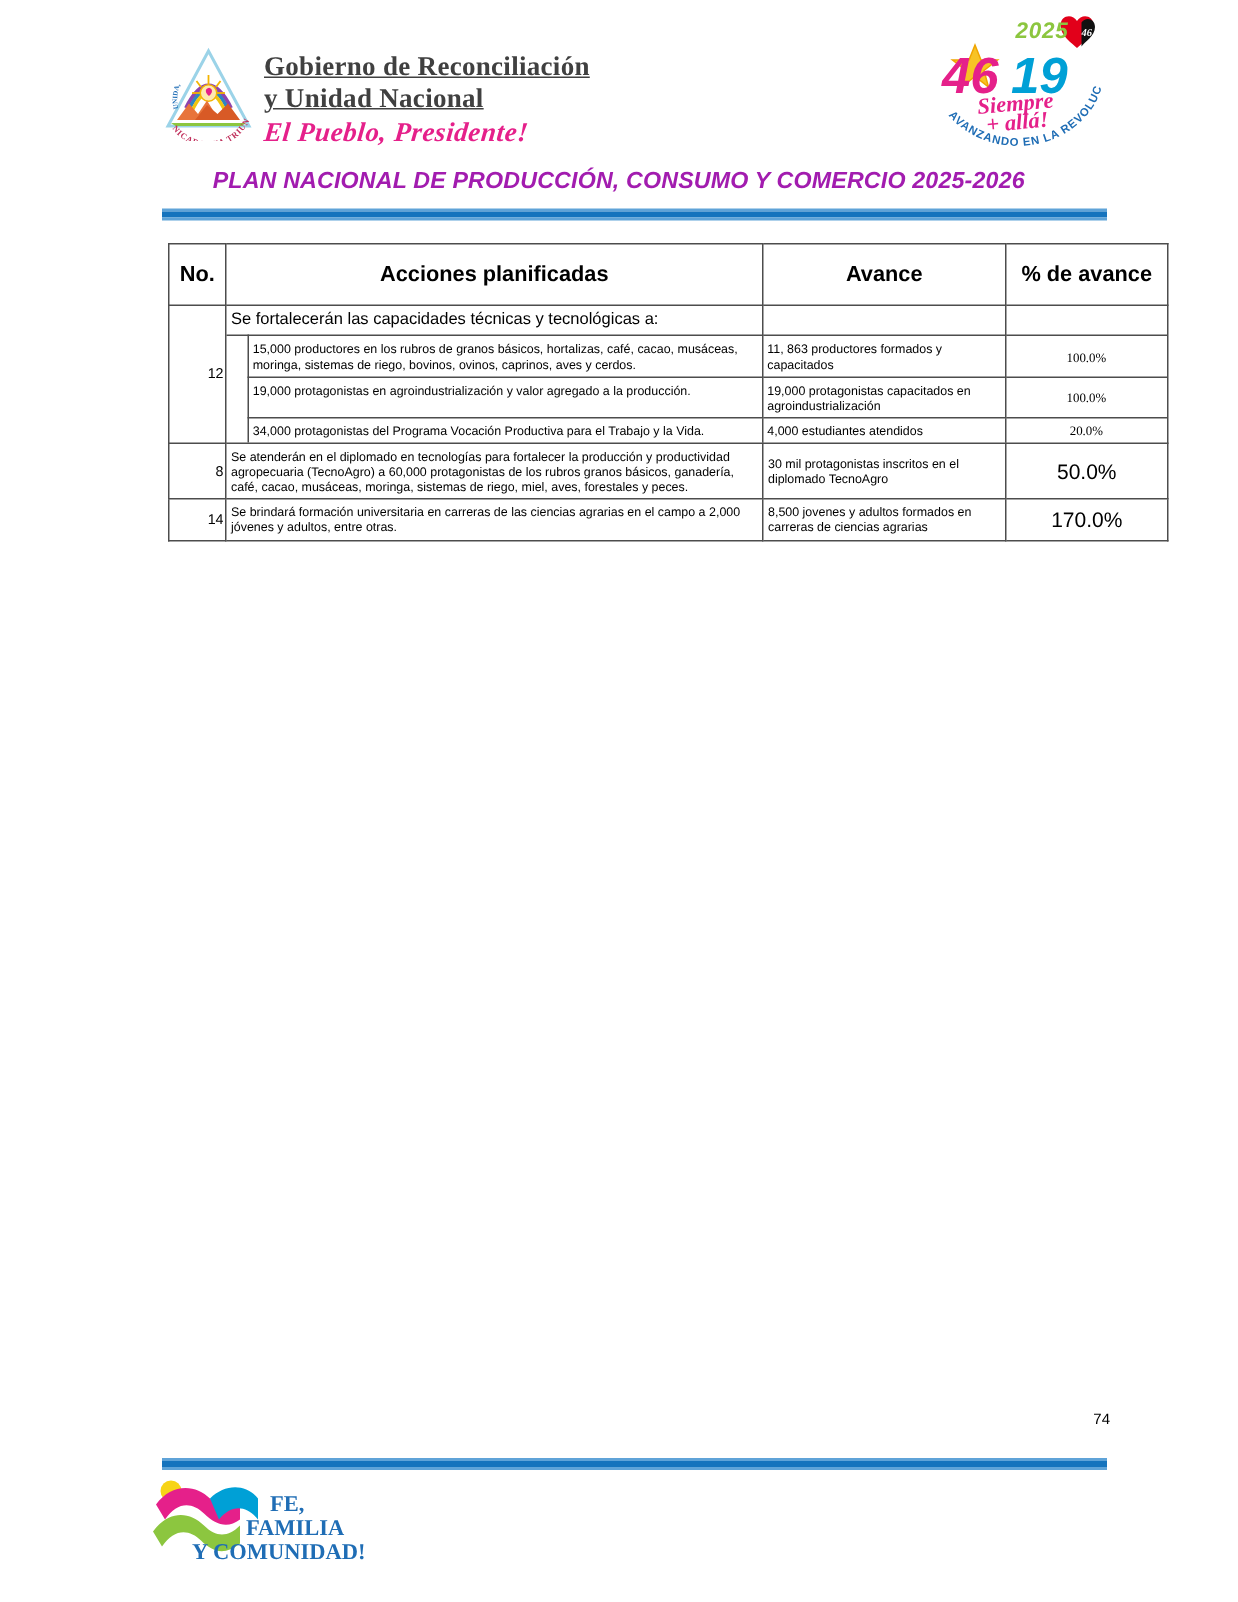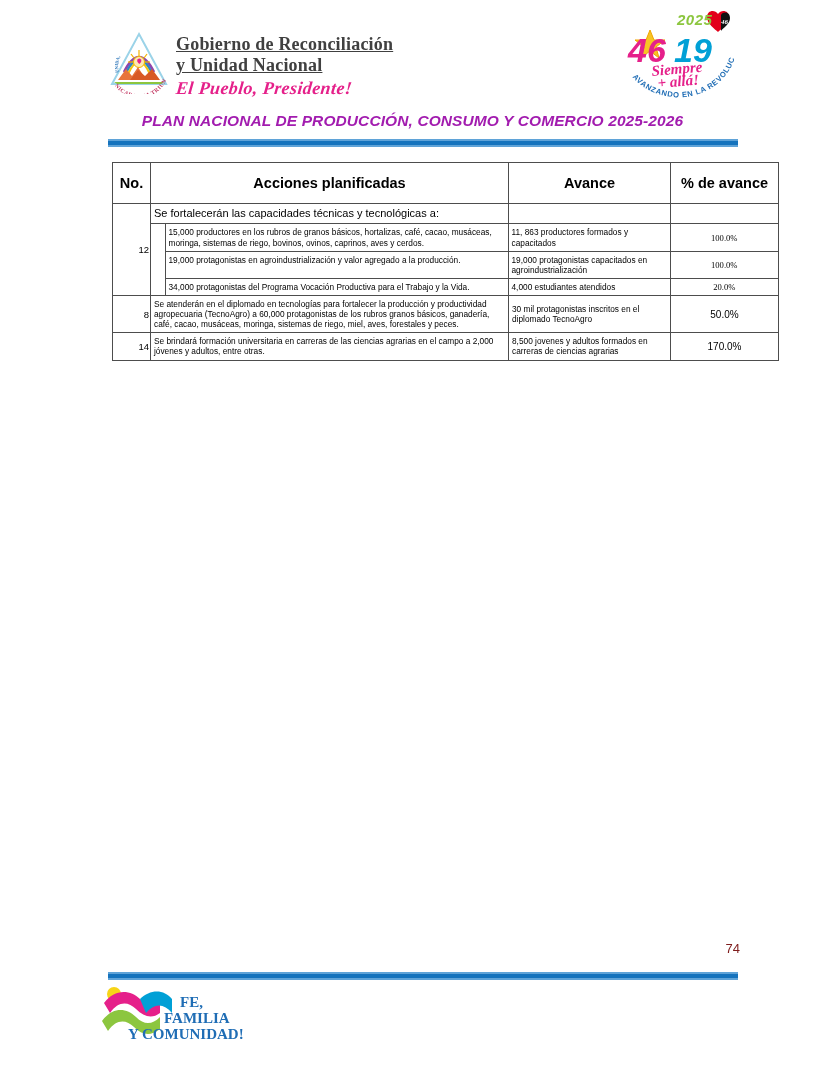--- a/index.html
+++ b/index.html
@@ -160,21 +160,21 @@
   }
 
   td.acc-cell, td.av-cell {
     font-size: 8.3px;
     line-height: 1.22;
     padding: 3px 4px 3px 3px;
     text-align: left;
     vertical-align: top;
   }
   td.pct-cell {
-    font-size: 10px;
+    font-size: 14px;
     text-align: center;
     vertical-align: middle;
     margin-top: 28px;
   }
 
   td.nested-host {
     padding: 0;
     border: 1px solid #4d4d4d;
   }
 
@@ -219,23 +219,23 @@
     line-height: 1.22;
     padding: 3px 4px 3px 3px;
     vertical-align: top;
   }
 
   
   .page-number {
     position: absolute;
     right: 85px;
     top: 941px;
-    font-size: 13px;
+    font-size: 10px;
     font-family: "Liberation Sans", sans-serif;
-    color: #7f1d1d;
+    color: #000000;
   }
 
   .fe-logo {
     position: absolute;
     left: 100px;
     top: 985px;
     width: 170px;
     height: 62px;
   }
   .fe-logo svg { display: block; }

